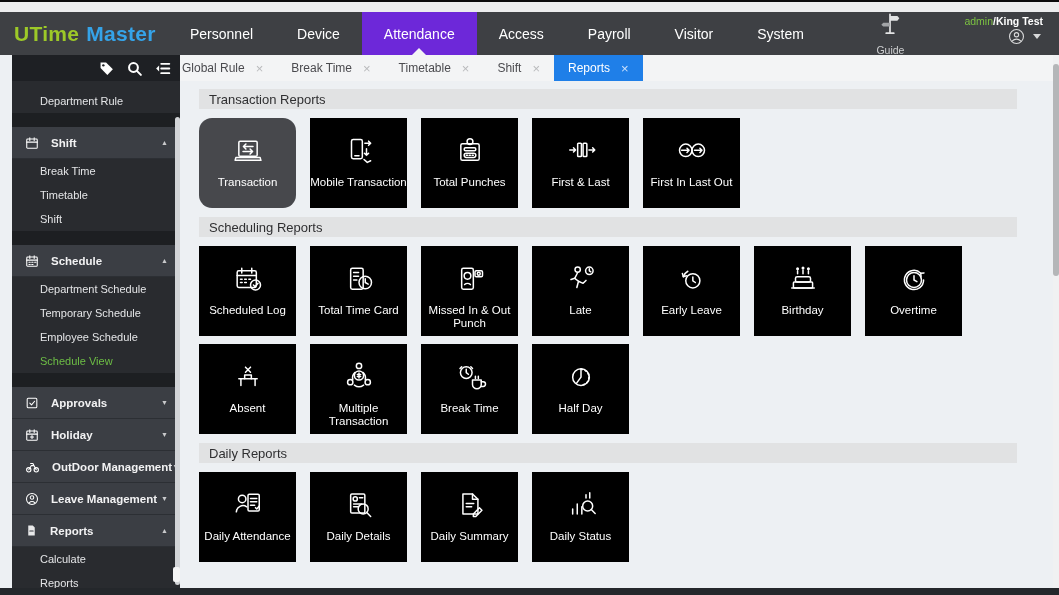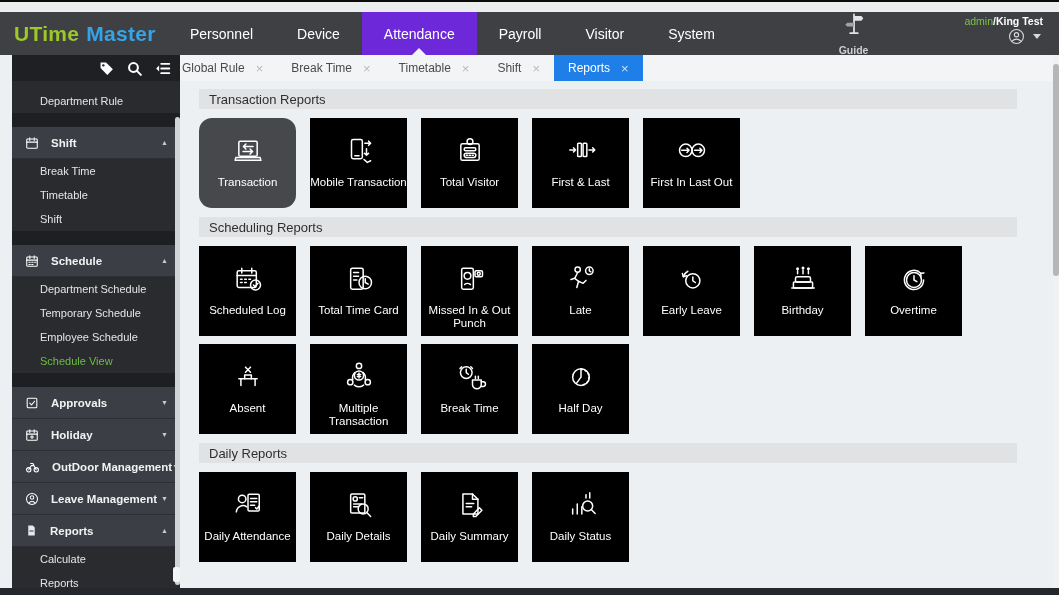--- a/index.html
+++ b/index.html
@@ -21,21 +21,21 @@
   .logo .p2 { color:#35a3e8; margin-left:7px; }
   .nav-items { display:flex; align-items:stretch; }
   .nav-item { display:flex; align-items:center; padding:0 22px; color:#fff;
     font-size:14px; cursor:pointer; position:relative; }
   .nav-item.active { background:#6d28d9; }
   .nav-item.active::after { content:""; position:absolute; bottom:0; left:50%;
     margin-left:-7px; border-left:7px solid transparent; border-right:7px solid transparent;
     border-bottom:7px solid #f3f4f5; }
   .nav-right { margin-left:auto; display:flex; align-items:center; }
   .guide { display:flex; flex-direction:column; align-items:center; gap:7px;
-    color:#cfd0d2; font-size:10.5px; margin-right:96px; cursor:pointer;font-weight:bold; }
+    color:#cfd0d2; font-size:10.5px; margin-right:60px; cursor:pointer; }
   .user-block { display:flex; flex-direction:column; align-items:flex-end;
     margin-right:16px; height:100%; justify-content:space-between; padding:3px 0 18px; }
   .user-line { font-size:10.5px; color:#fff; white-space:nowrap; }
   .user-line .adm { color:#7cc142; }
   .user-icon-row { display:flex; align-items:center; gap:7px; cursor:pointer; padding-right:2px; }
   .dd-caret { width:0; height:0; border-left:4.5px solid transparent;
     border-right:4.5px solid transparent; border-top:5px solid #d8d9da; }
   
   .sidebar { position:absolute; top:55px; left:12px; width:168px; bottom:7px;
     background:#292b2f; overflow:hidden; z-index:3; }
@@ -103,20 +103,23 @@
       <div class="nav-item">
         <span>Personnel</span>
       </div>
       <div class="nav-item">
         <span>Device</span>
       </div>
       <div class="nav-item active">
         <span>Attendance</span>
       </div>
       <div class="nav-item">
+        <span>Access</span>
+      </div>
+      <div class="nav-item">
         <span>Payroll</span>
       </div>
       <div class="nav-item">
         <span>Visitor</span>
       </div>
       <div class="nav-item">
         <span>System</span>
       </div>
     </div>
   <div class="nav-right">
@@ -371,21 +374,21 @@
             <g stroke="#fff" fill="none" stroke-width="1.8" stroke-linecap="round" stroke-linejoin="round">
               <rect x="13" y="14" width="22" height="20" rx="2"></rect>
               <circle cx="24" cy="11.5" r="3.5"></circle>
               <rect x="17" y="19" width="14" height="3.5" rx="1.7"></rect>
               <rect x="17" y="25.5" width="14" height="5" rx="2.5"></rect>
               <path d="M19.5 28h9" stroke-dasharray="1.5 2"></path>
             </g>
           </svg>
         </div>
         <div class="tlabel">
-          <span>Total Visitor</span>
+          <span>Total Punches</span>
         </div>
       </div>
       <div class="tile">
         <div class="ticon">
           <svg width="40" height="40" viewBox="0 0 48 48">
             <g stroke="#fff" fill="none" stroke-width="1.8" stroke-linecap="round" stroke-linejoin="round">
               <path d="M10.5 21.5h7m0 0L15 19m2.5 2.5L15 24"></path>
               <rect x="20" y="13.5" width="4.5" height="16" rx="1"></rect>
               <rect x="26.5" y="13.5" width="4.5" height="16" rx="1"></rect>
               <path d="M33.5 21.5h7m0 0L38 19m2.5 2.5L38 24"></path>

